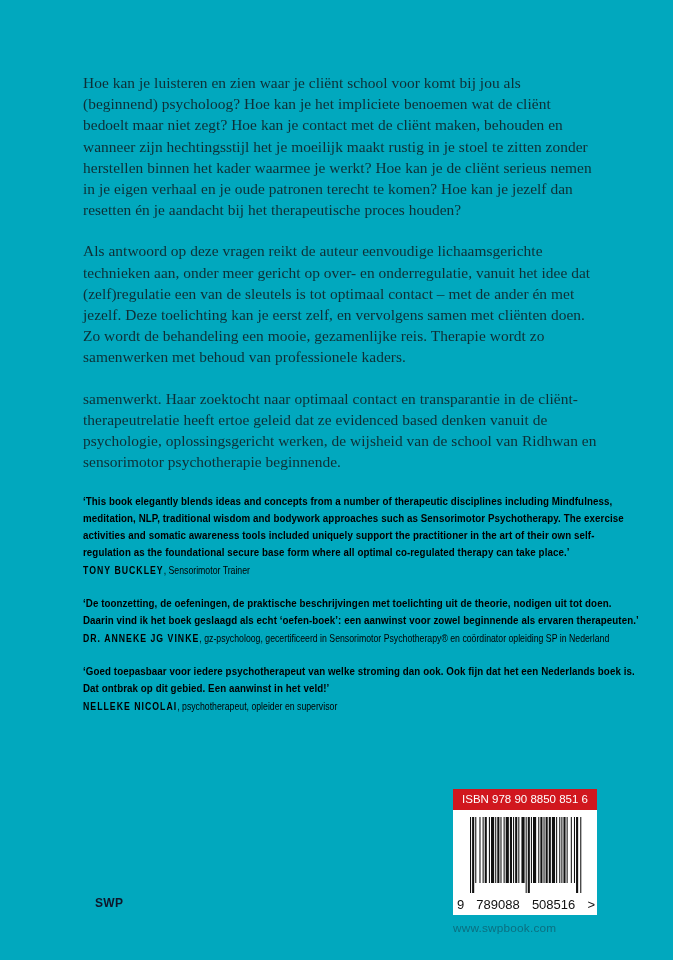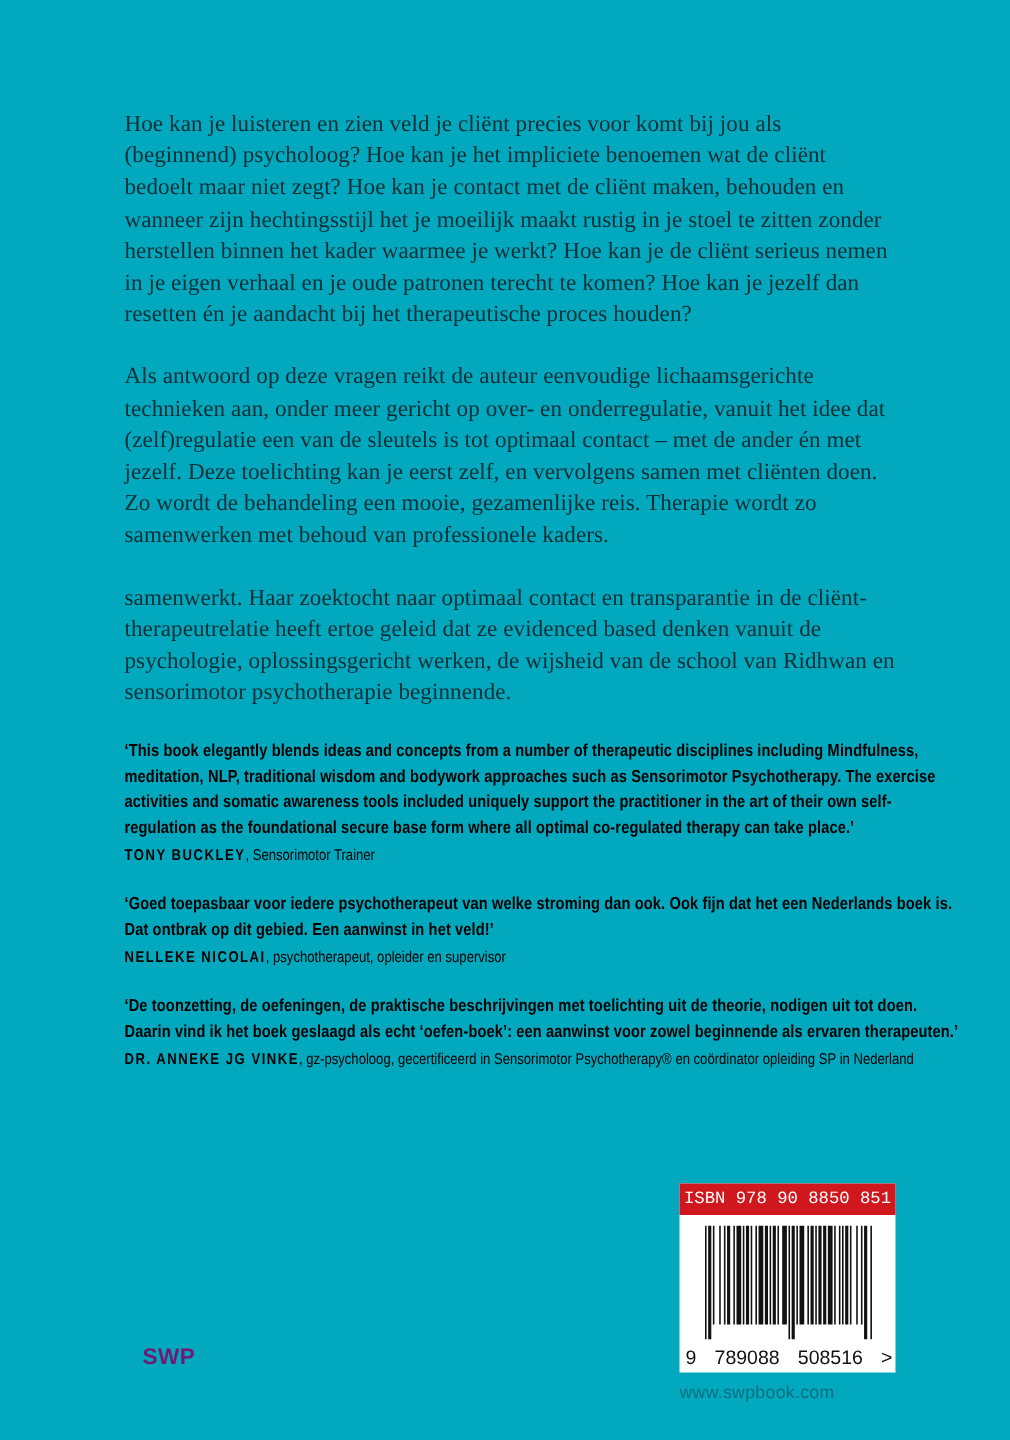--- a/index.html
+++ b/index.html
@@ -32,47 +32,47 @@
     font-size: 10.4px; line-height: 15px; margin-top: 3px; white-space: nowrap;
     transform: scaleX(0.84); transform-origin: left center;
   }
   .q .attr .name { font-weight: bold; letter-spacing: 1.2px; }
   .barcode-box {
     position: absolute; left: 453px; top: 789px; width: 144px; height: 126px;
     background: #ffffff;
   }
   .isbn-band {
     height: 21px; background: #d1171e; color: #ffffff;
-    font-family: Liberation Mono, monospace;
+    font-family: Liberation Sans, sans-serif;
     font-size: 11.5px; line-height: 21px; text-align: center;
   }
   .bars { position: absolute; left: 17px; top: 28px; width: 112px; height: 76px; }
   .barcode-digits {
     position: absolute; left: 3px; bottom: 3px; width: 140px;
     font-family: "Liberation Sans", "DejaVu Sans", sans-serif;
     font-size: 13px; color: #111; display: flex; justify-content: space-between;
   }
   .barcode-digits span { background: #fff; padding: 0 1px; }
   .website {
     position: absolute; left: 453px; top: 921px; width: 144px; text-align: left;
     font-family: "Liberation Sans", "DejaVu Sans", sans-serif;
     font-size: 11.8px; color: #0b6f80; letter-spacing: 0.2px;
   }
   .logo {
     position: absolute; left: 95px; top: 896px;
     font-family: "Liberation Sans", "DejaVu Sans", sans-serif;
-    font-weight: bold; font-size: 15px; color: #701a75; letter-spacing: 0.3px;
+    font-weight: bold; font-size: 12px; color: #0f172a; letter-spacing: 0.3px;
   }
 </style>
 </head>
 <body>
 
 <div class="blurb">
   <div class="para">
-    <p class="line">Hoe kan je luisteren en zien veld je cliënt precies voor komt bij jou als</p>
+    <p class="line">Hoe kan je luisteren en zien waar je cliënt school voor komt bij jou als</p>
     <p class="line">(beginnend) psycholoog? Hoe kan je het impliciete benoemen wat de cliënt</p>
     <p class="line">bedoelt maar niet zegt? Hoe kan je contact met de cliënt maken, behouden en</p>
     <p class="line">wanneer zijn hechtingsstijl het je moeilijk maakt rustig in je stoel te zitten zonder</p>
     <p class="line">herstellen binnen het kader waarmee je werkt? Hoe kan je de cliënt serieus nemen</p>
     <p class="line">in je eigen verhaal en je oude patronen terecht te komen? Hoe kan je jezelf dan</p>
     <p class="line">resetten én je aandacht bij het therapeutische proces houden?</p>
   </div>
   <div class="para">
     <p class="line">Als antwoord op deze vragen reikt de auteur eenvoudige lichaamsgerichte</p>
     <p class="line">technieken aan, onder meer gericht op over- en onderregulatie, vanuit het idee dat</p>
@@ -91,28 +91,28 @@
 
 <div class="quotes">
   <div class="q">
     <div class="ql">‘This book elegantly blends ideas and concepts from a number of therapeutic disciplines including Mindfulness,</div>
     <div class="ql">meditation, NLP, traditional wisdom and bodywork approaches such as Sensorimotor Psychotherapy. The exercise</div>
     <div class="ql">activities and somatic awareness tools included uniquely support the practitioner in the art of their own self-</div>
     <div class="ql">regulation as the foundational secure base form where all optimal co-regulated therapy can take place.’</div>
     <div class="attr"><span class="name">TONY BUCKLEY</span><span>, Sensorimotor Trainer</span></div>
   </div>
   <div class="q">
+    <div class="ql">‘De toonzetting, de oefeningen, de praktische beschrijvingen met toelichting uit de theorie, nodigen uit tot doen.</div>
+    <div class="ql">Daarin vind ik het boek geslaagd als echt ‘oefen-boek’: een aanwinst voor zowel beginnende als ervaren therapeuten.’</div>
+    <div class="attr"><span class="name">DR. ANNEKE JG VINKE</span><span>, gz-psycholoog, gecertificeerd in Sensorimotor Psychotherapy® en coördinator opleiding SP in Nederland</span></div>
+  </div>
+  <div class="q">
     <div class="ql">‘Goed toepasbaar voor iedere psychotherapeut van welke stroming dan ook. Ook fijn dat het een Nederlands boek is.</div>
     <div class="ql">Dat ontbrak op dit gebied. Een aanwinst in het veld!’</div>
     <div class="attr"><span class="name">NELLEKE NICOLAI</span><span>, psychotherapeut, opleider en supervisor</span></div>
-  </div>
-  <div class="q">
-    <div class="ql">‘De toonzetting, de oefeningen, de praktische beschrijvingen met toelichting uit de theorie, nodigen uit tot doen.</div>
-    <div class="ql">Daarin vind ik het boek geslaagd als echt ‘oefen-boek’: een aanwinst voor zowel beginnende als ervaren therapeuten.’</div>
-    <div class="attr"><span class="name">DR. ANNEKE JG VINKE</span><span>, gz-psycholoog, gecertificeerd in Sensorimotor Psychotherapy® en coördinator opleiding SP in Nederland</span></div>
   </div>
 </div>
 
 <div class="logo">SWP</div>
 
 <div class="barcode-box">
   <div class="isbn-band">ISBN 978 90 8850 851 6</div>
   <svg class="bars" viewBox="0 0 112 76" preserveAspectRatio="none">
       <rect x="0" y="0" width="1.05" height="76" fill="#111"></rect>
       <rect x="2.1" y="0" width="2.1" height="76" fill="#111"></rect>

